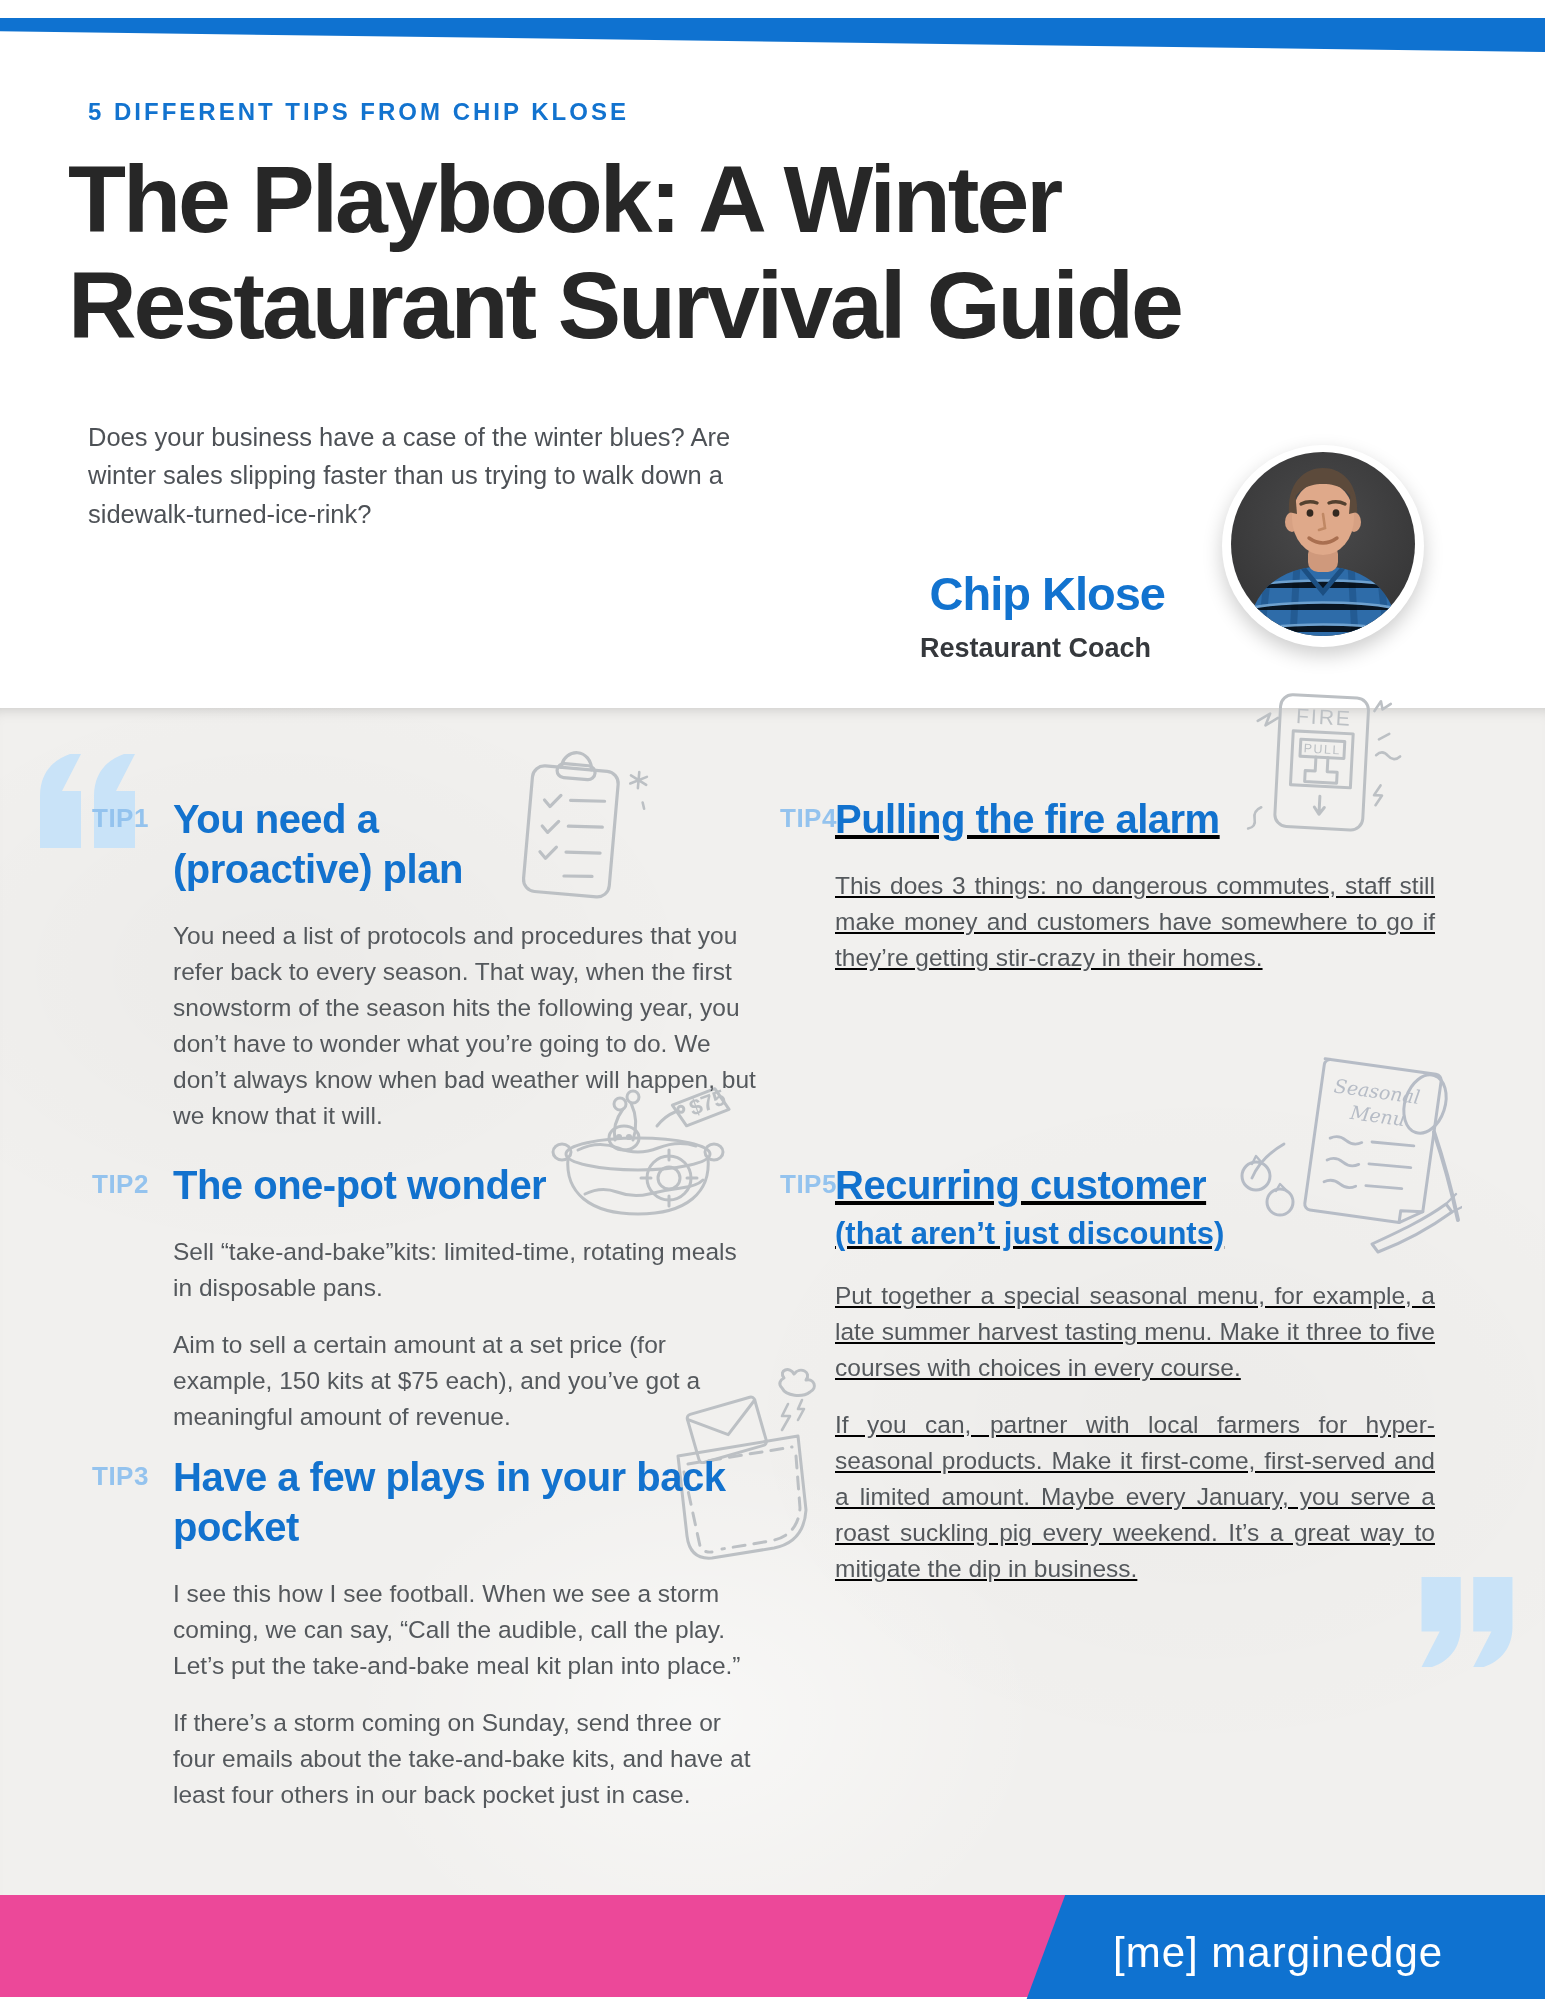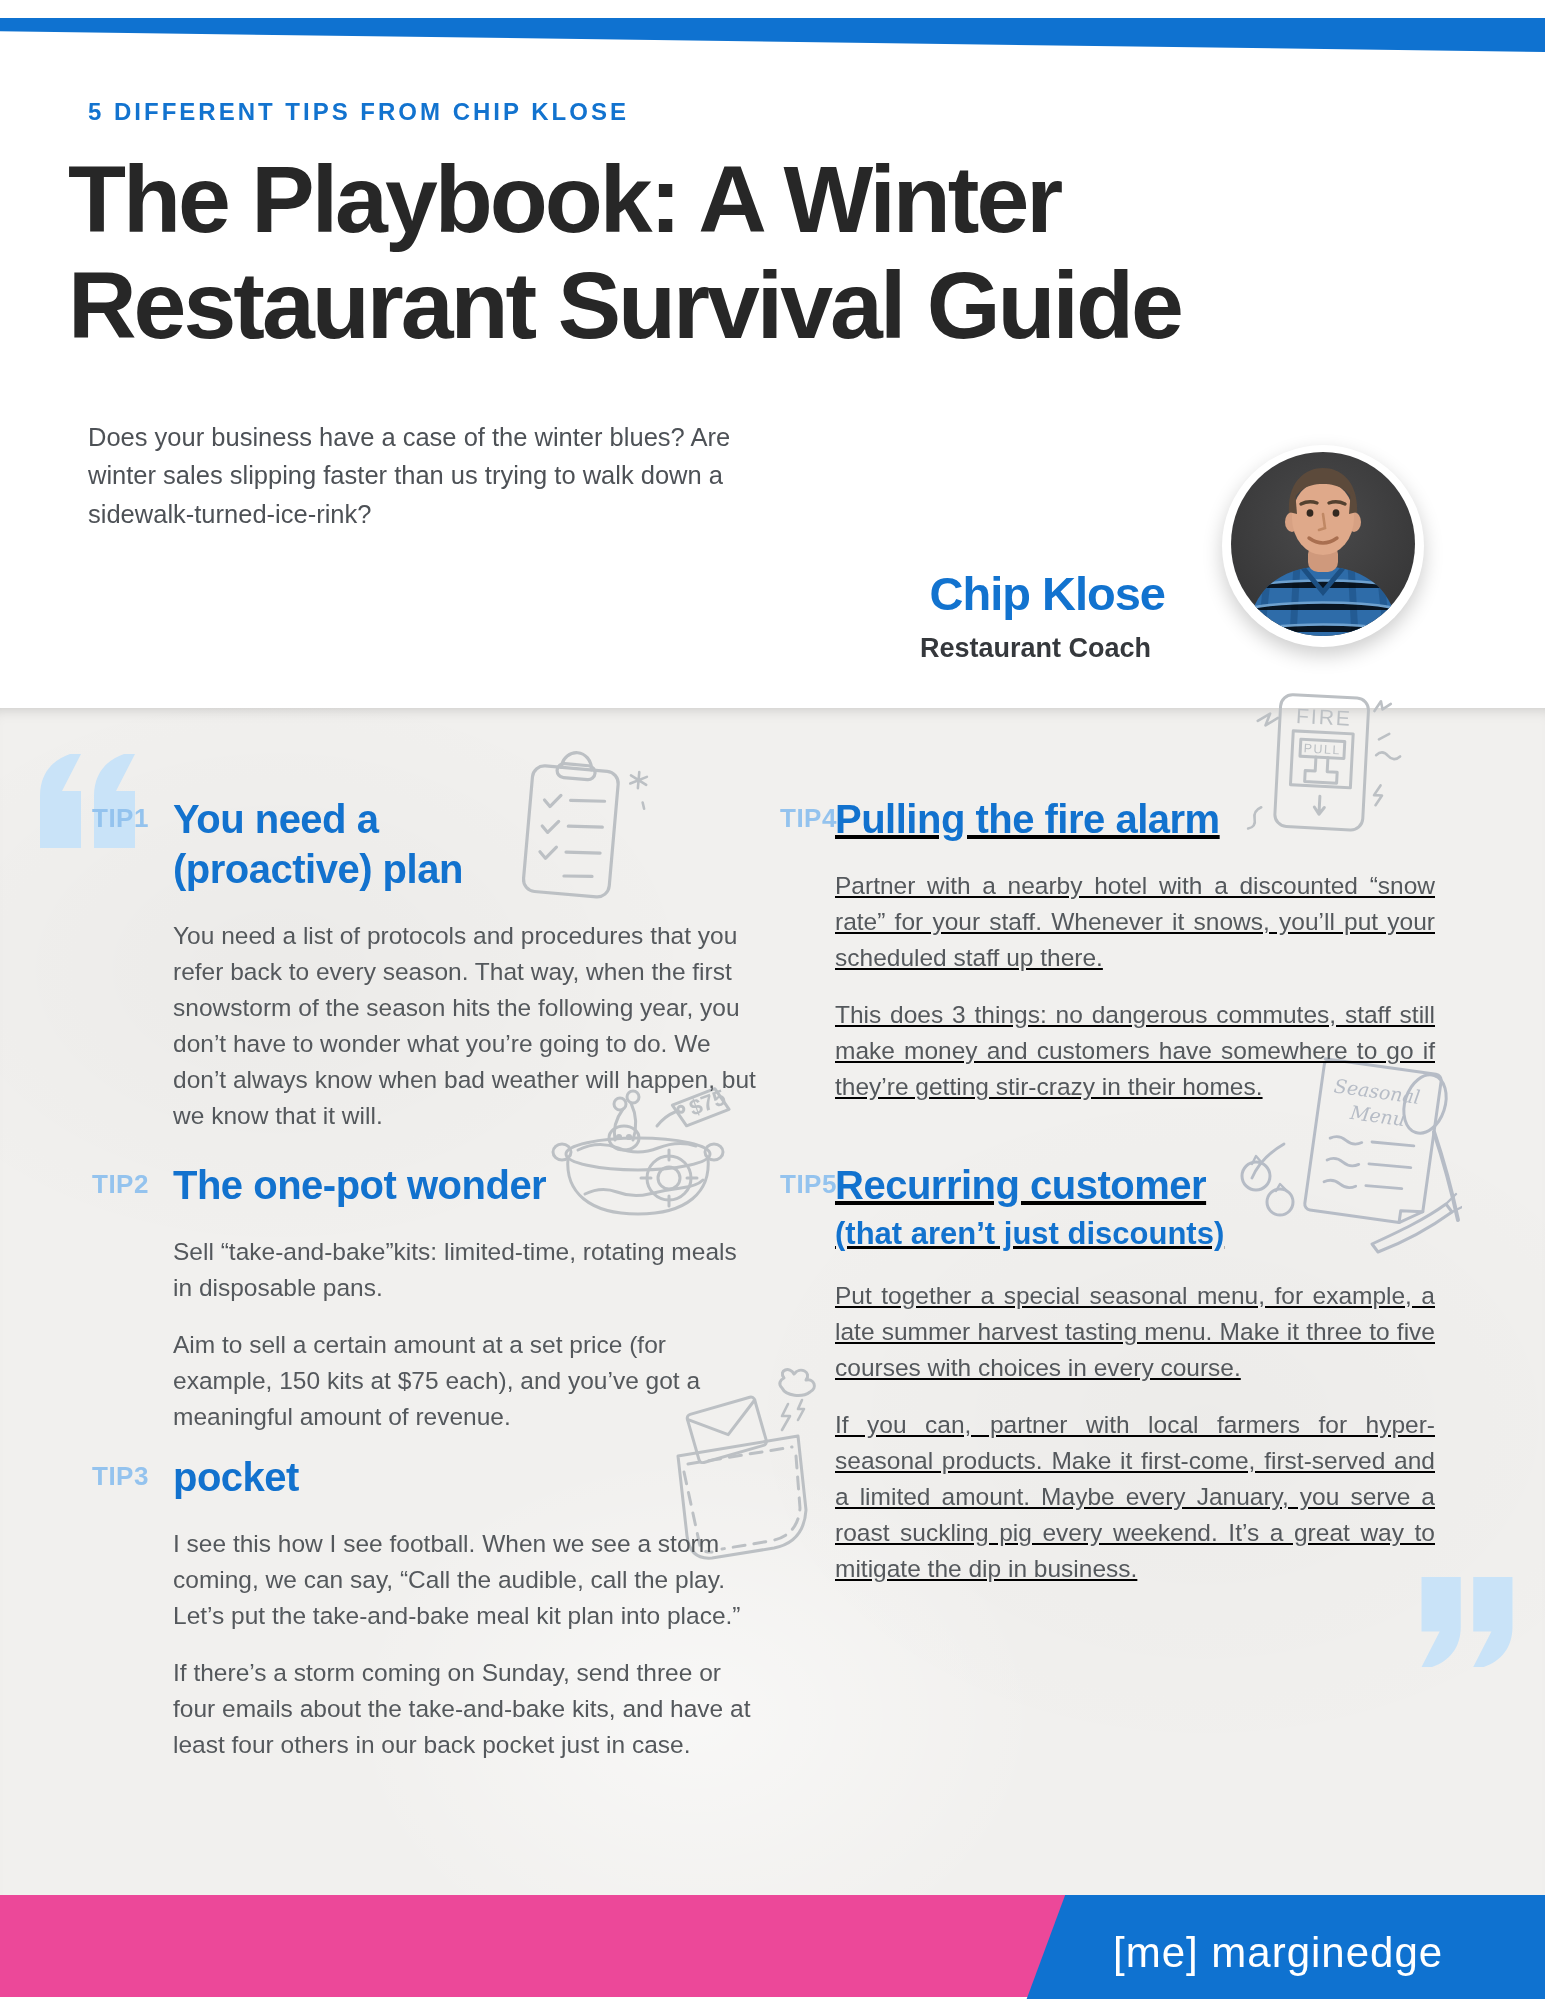--- a/index.html
+++ b/index.html
@@ -316,37 +316,37 @@
         <p>Sell “take-and-bake”kits: limited-time, rotating meals in disposable pans.</p>
         <p>Aim to sell a certain amount at a set price (for example, 150 kits at $75 each), and you’ve got a meaningful amount of revenue.</p>
       </div>
     </div>
   </div>
 
   <div class="tip col-left" style="left:92px; top:1452px; width:680px;">
     <div class="tip-label">TIP3</div>
     <div class="tip-content">
       <div class="tip-heading">
+        <div>Have a few plays in your back</div>
         <div>pocket</div>
       </div>
       <div class="tip-body" style="width:590px;">
         <p>I see this how I see football. When we see a storm coming, we can say, “Call the audible, call the play. Let’s put the take-and-bake meal kit plan into place.”</p>
         <p>If there’s a storm coming on Sunday, send three or four emails about the take-and-bake kits, and have at least four others in our back pocket just in case.</p>
       </div>
     </div>
   </div>
 
   <div class="tip col-right" style="left:780px; top:794px; width:680px;">
     <div class="tip-label">TIP4</div>
     <div class="tip-content">
       <div class="tip-heading">
         <div>Pulling the fire alarm</div>
       </div>
       <div class="tip-body" style="width:600px;">
-        <p>Partner with a nearby hotel with a discounted “snow rate” for your staff. Whenever it snows, you’ll put your scheduled staff up there.</p>
         <p>This does 3 things: no dangerous commutes, staff still make money and customers have somewhere to go if they’re getting stir-crazy in their homes.</p>
       </div>
     </div>
   </div>
 
   <div class="tip col-right" style="left:780px; top:1160px; width:680px;">
     <div class="tip-label">TIP5</div>
     <div class="tip-content">
       <div class="tip-heading">
         <div>Recurring customer</div>

